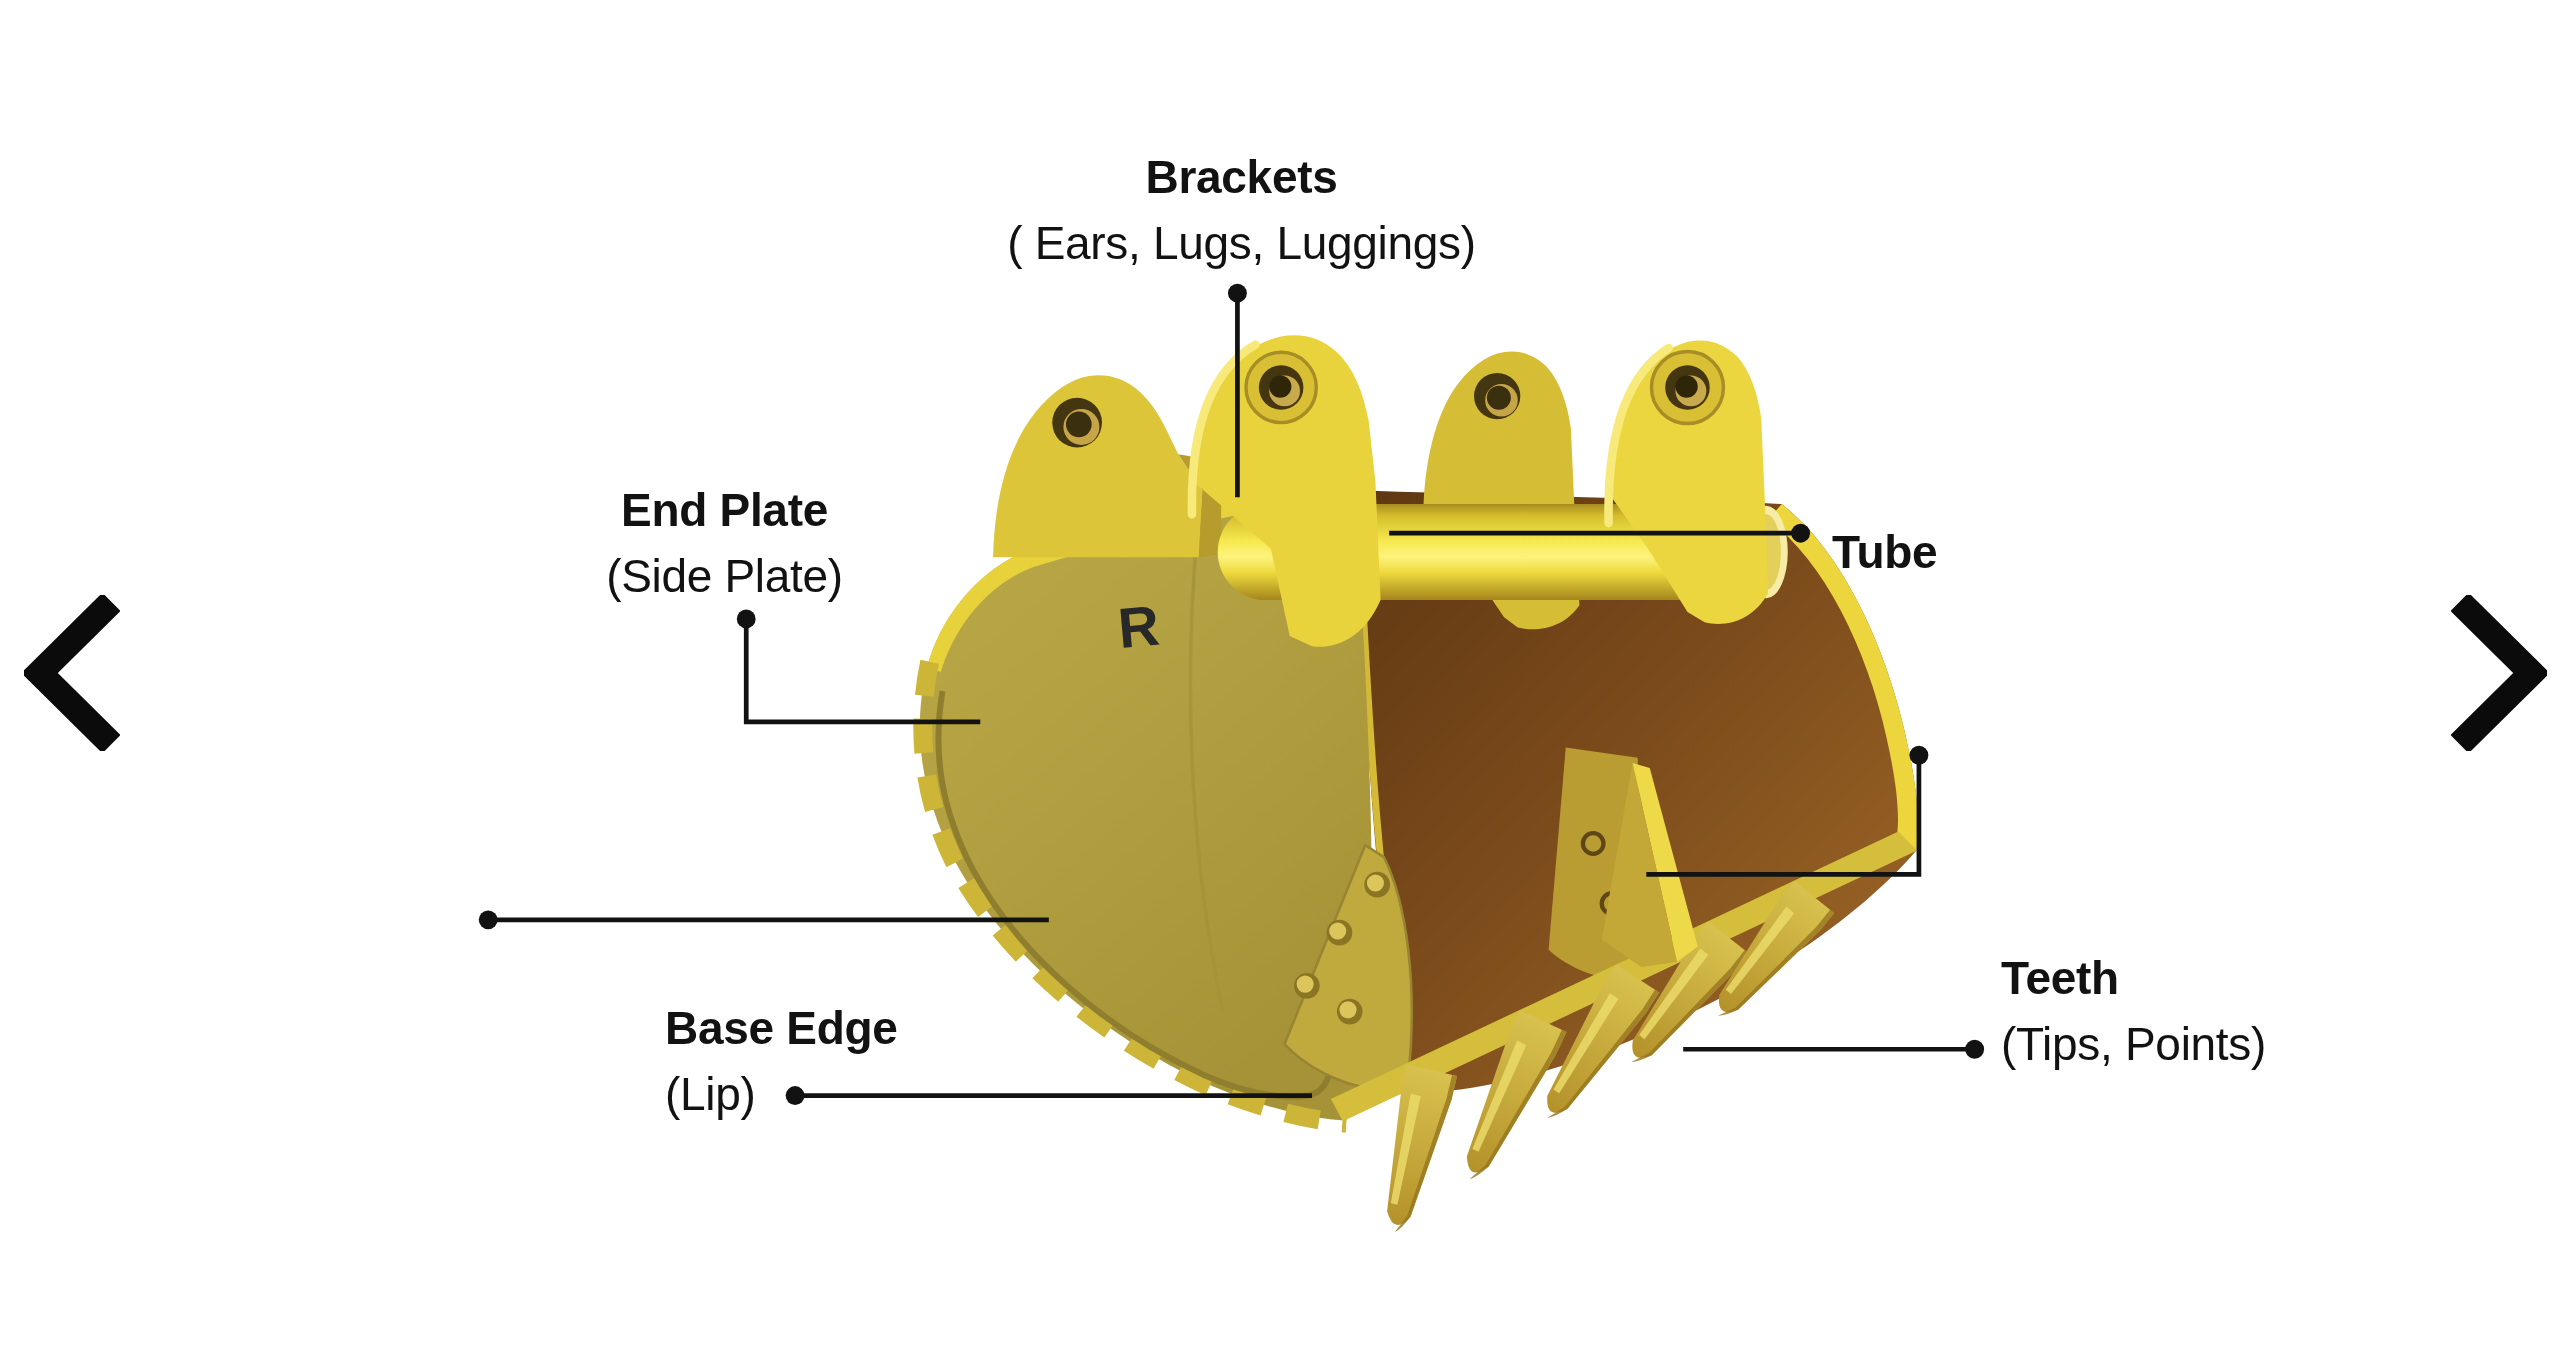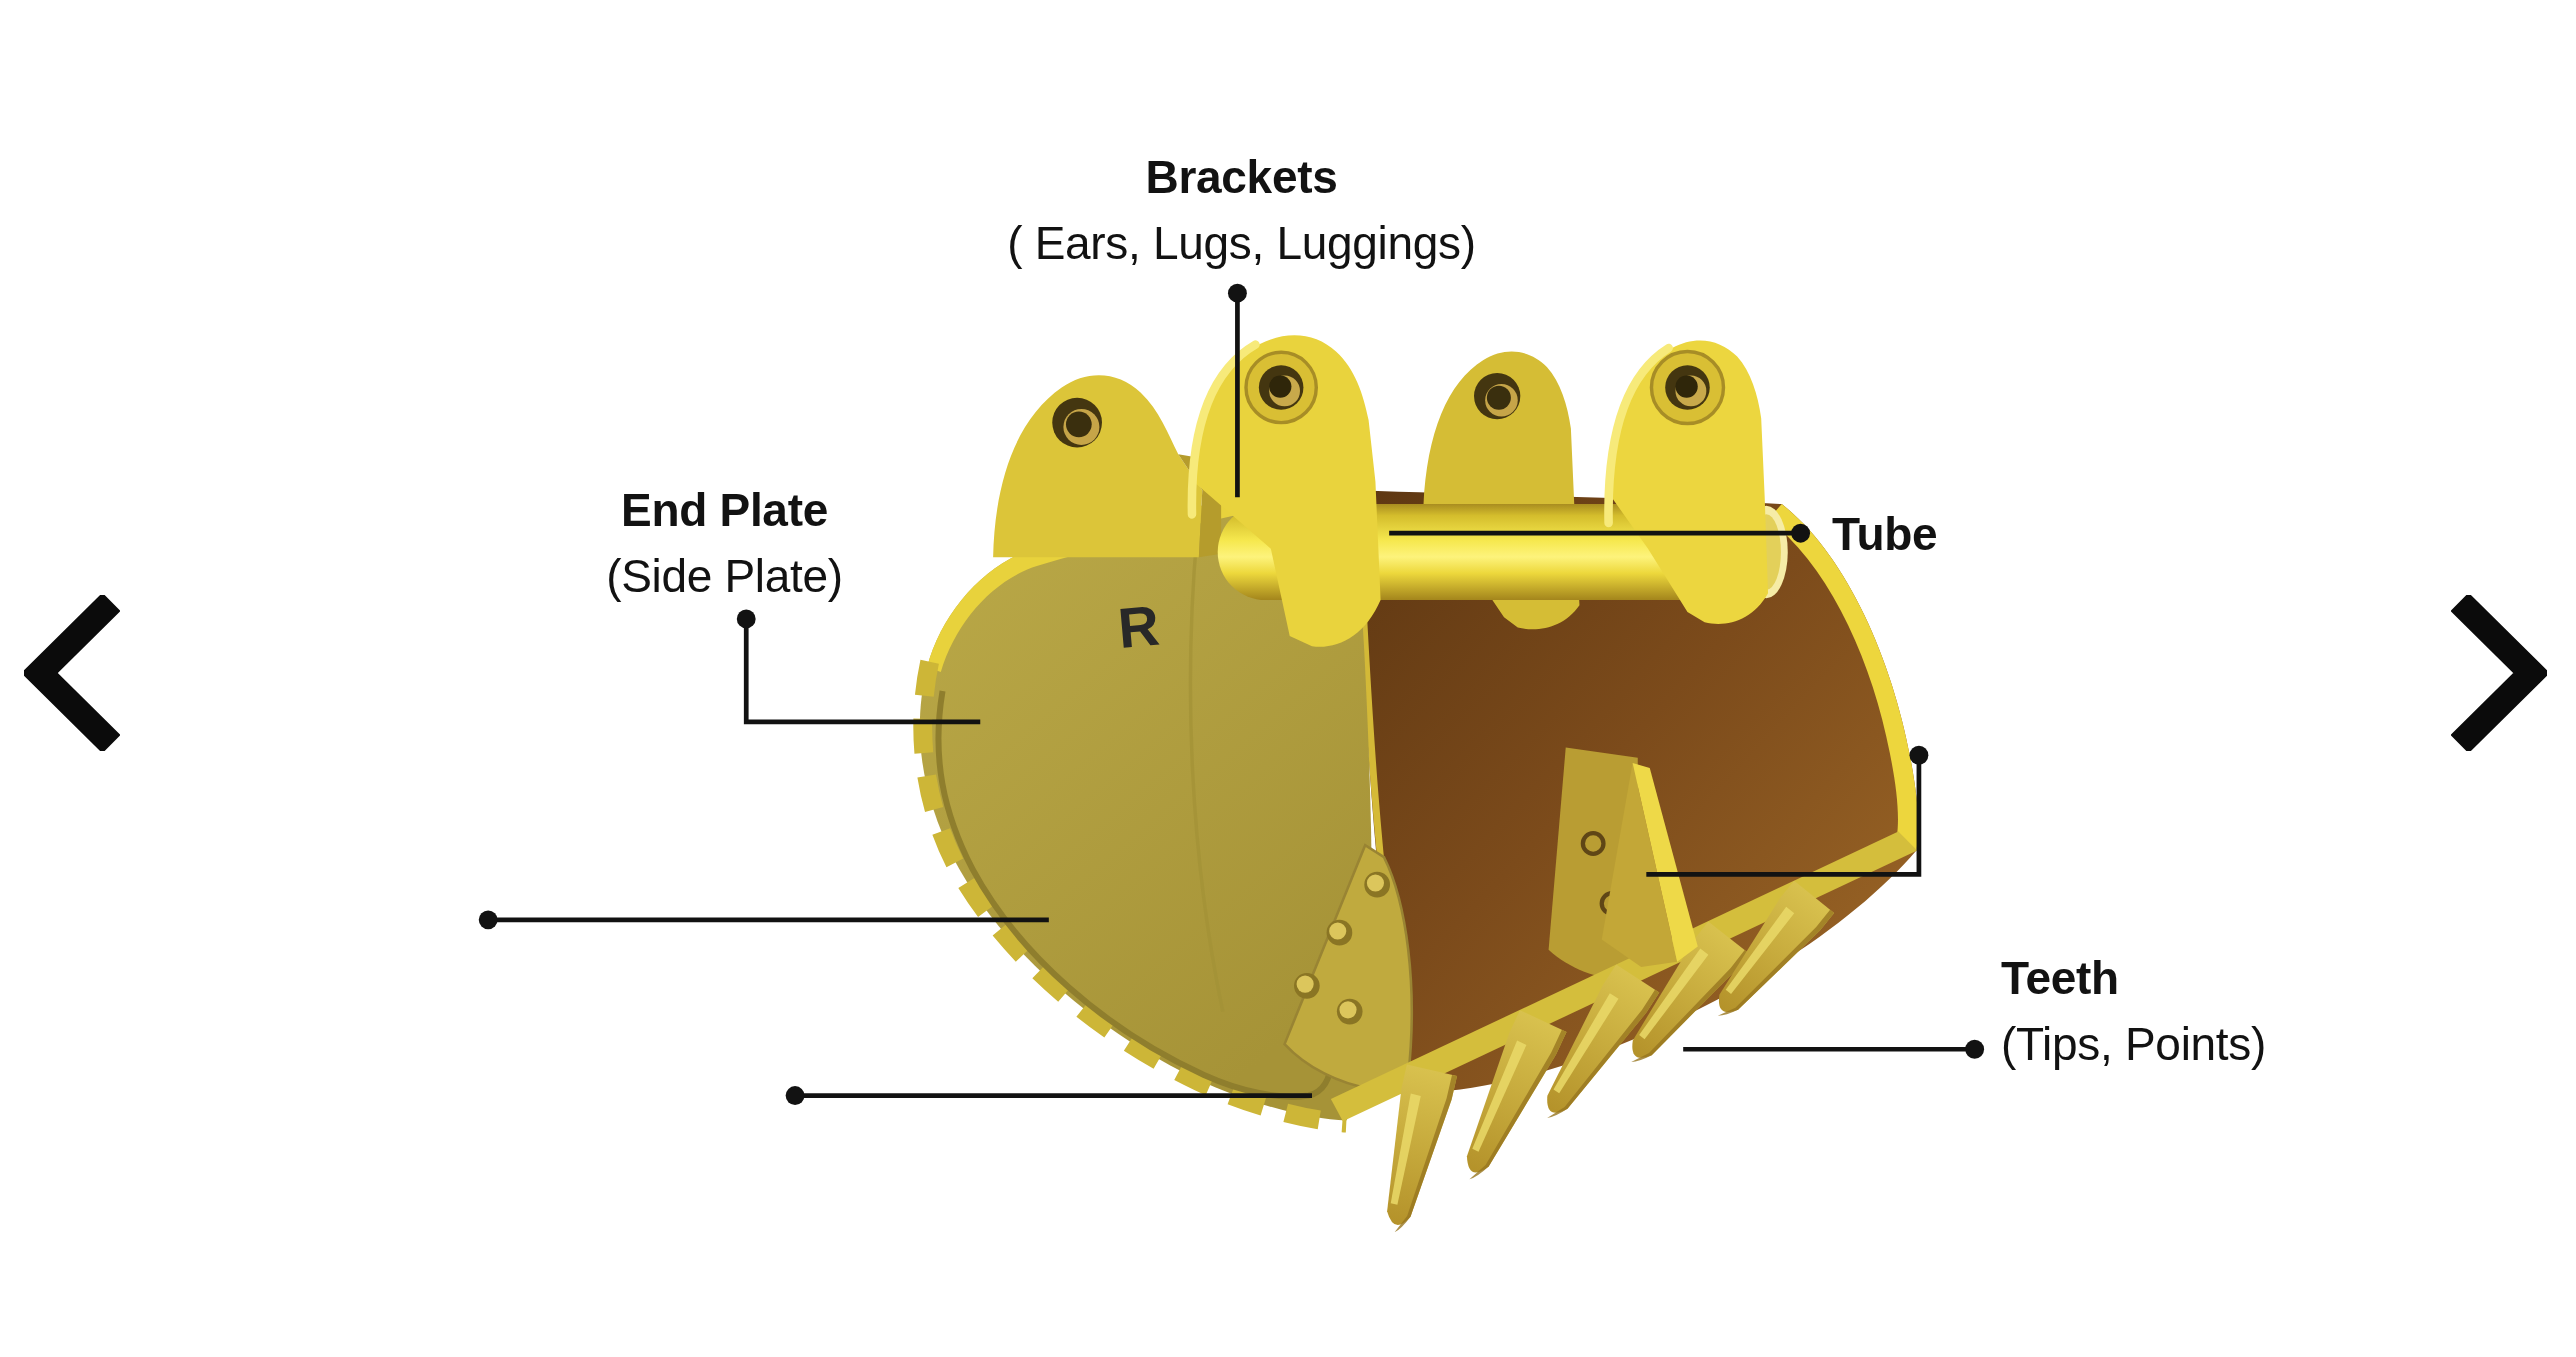--- a/index.html
+++ b/index.html
@@ -12,21 +12,21 @@
   .lab { position:absolute; font-size:46px; line-height:66px; color:#121212;
          letter-spacing:-0.3px; white-space:nowrap; }
   .lab div:empty { display:none; }
   .b { font-weight:700; }
   .r { font-weight:400; }
 
   #lab-brackets { left:873px; top:144px; width:737px; text-align:center; }
   #lab-endplate { left:523px;  top:477px; width:403px; text-align:center; }
   #lab-doubler  { left:235px;  top:755px; text-align:left; }
   #lab-baseedge { left:665px;  top:995px; text-align:left; }
-  #lab-tube     { left:1832px; top:501px; }
+  #lab-tube     { left:1832px; top:519px; }
   #lab-bolton   { left:1789px; top:616px; }
   #lab-teeth    { left:2001px; top:945px; }
 
   .nav-btn { position:absolute; width:96px; height:156px; background:none;
              border:none; padding:0; cursor:pointer; }
   #btn-prev { left:24px;   top:595px; }
   #btn-next { left:2451px; top:595px; }
   .nav-btn svg { display:block; width:100%; height:100%; }
 </style>
 </head>
@@ -223,20 +223,24 @@
     <div class="b">End Plate</div>
     <div class="r">(Side Plate)</div>
   </div>
 
   <div class="lab" id="lab-brackets">
     <div class="b">Brackets</div>
     <div class="r">( Ears, Lugs, Luggings)</div>
   </div>
 
 
+  <div class="lab" id="lab-baseedge">
+    <div class="b">Base Edge</div>
+    <div class="r">(Lip)</div>
+  </div>
 
   <div class="lab" id="lab-tube">
     <div class="b">Tube</div>
   </div>
 
   <div class="lab" id="lab-bolton">
   </div>
 
   <div class="lab" id="lab-teeth">
     <div class="b">Teeth</div>

